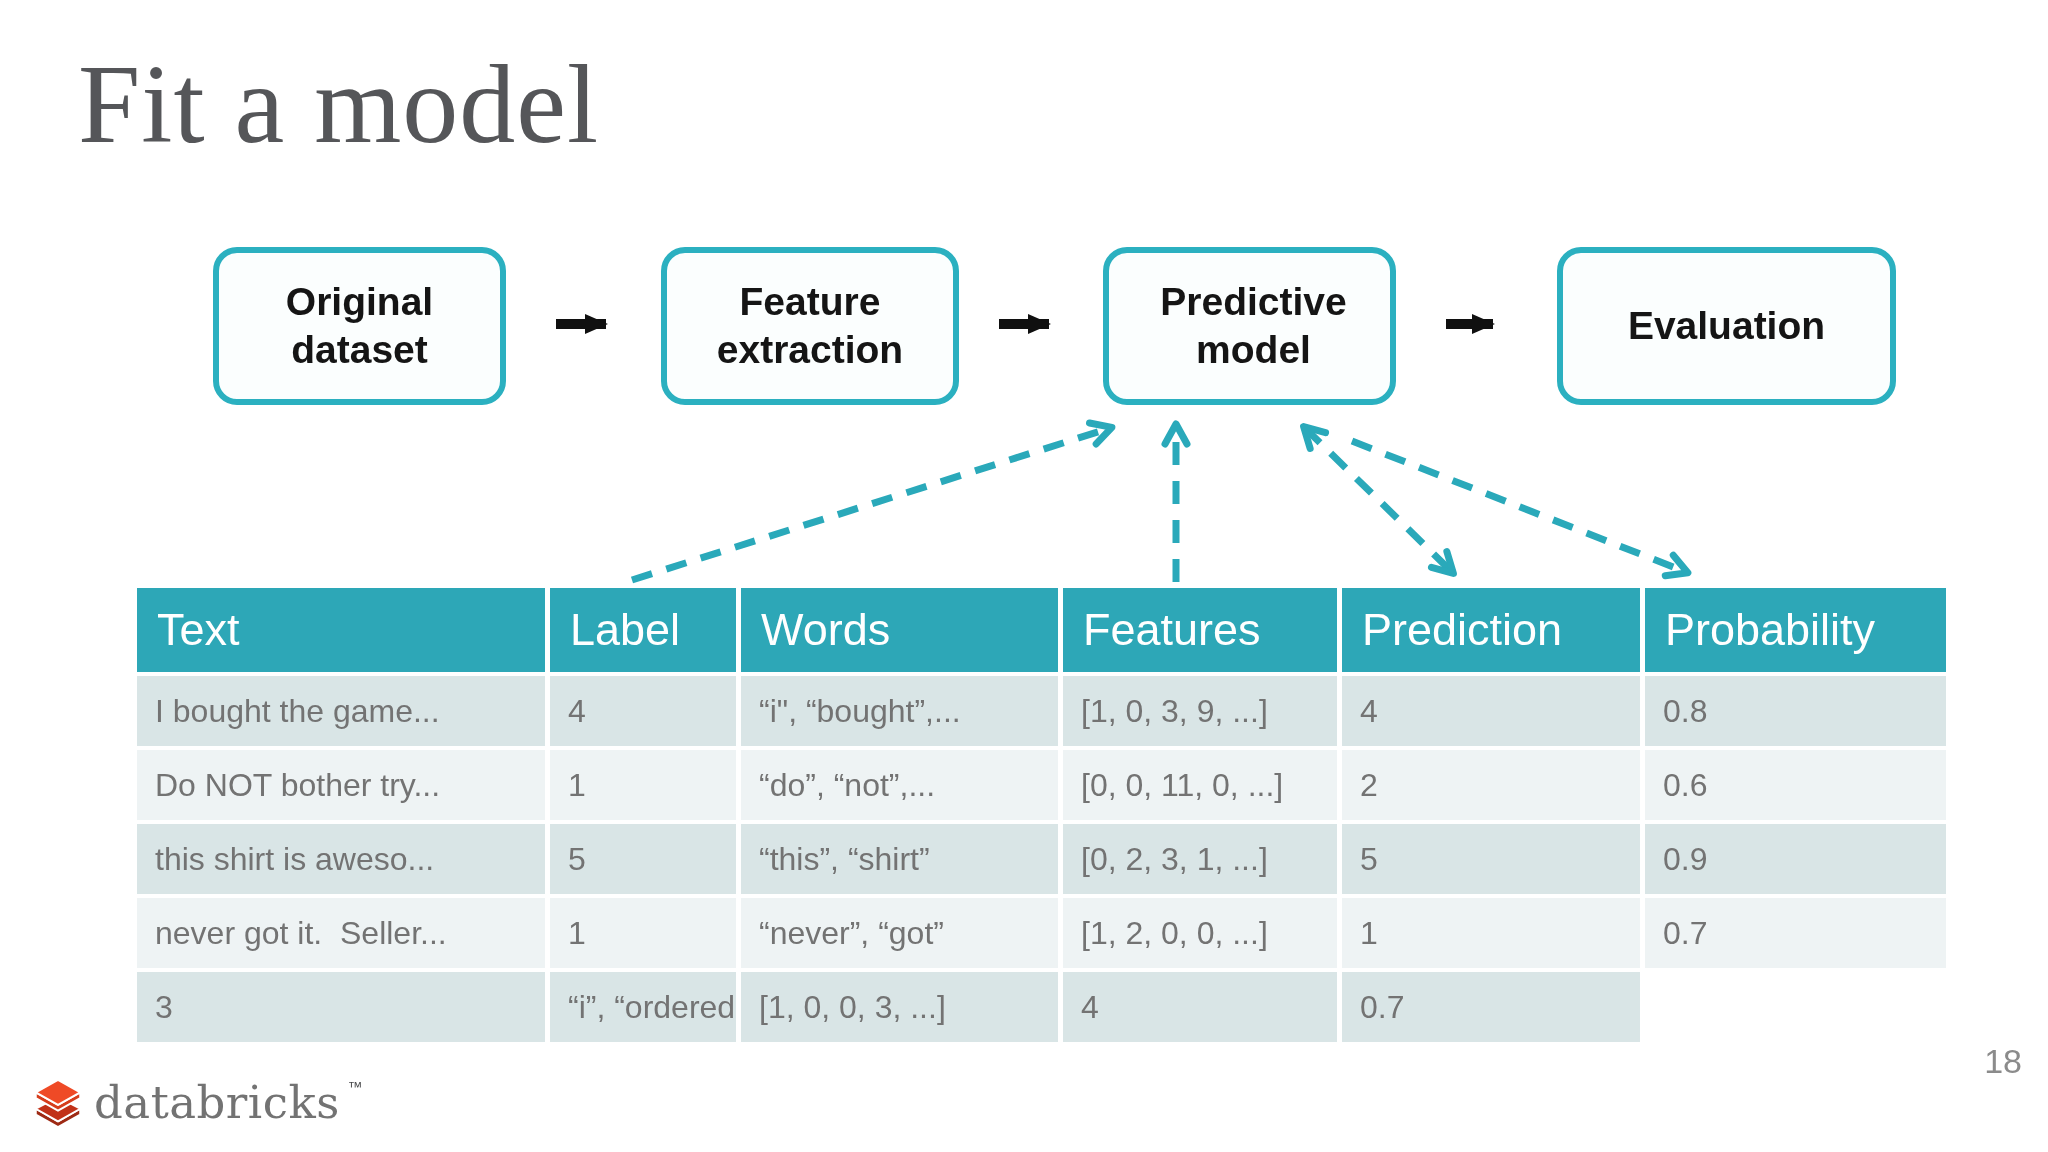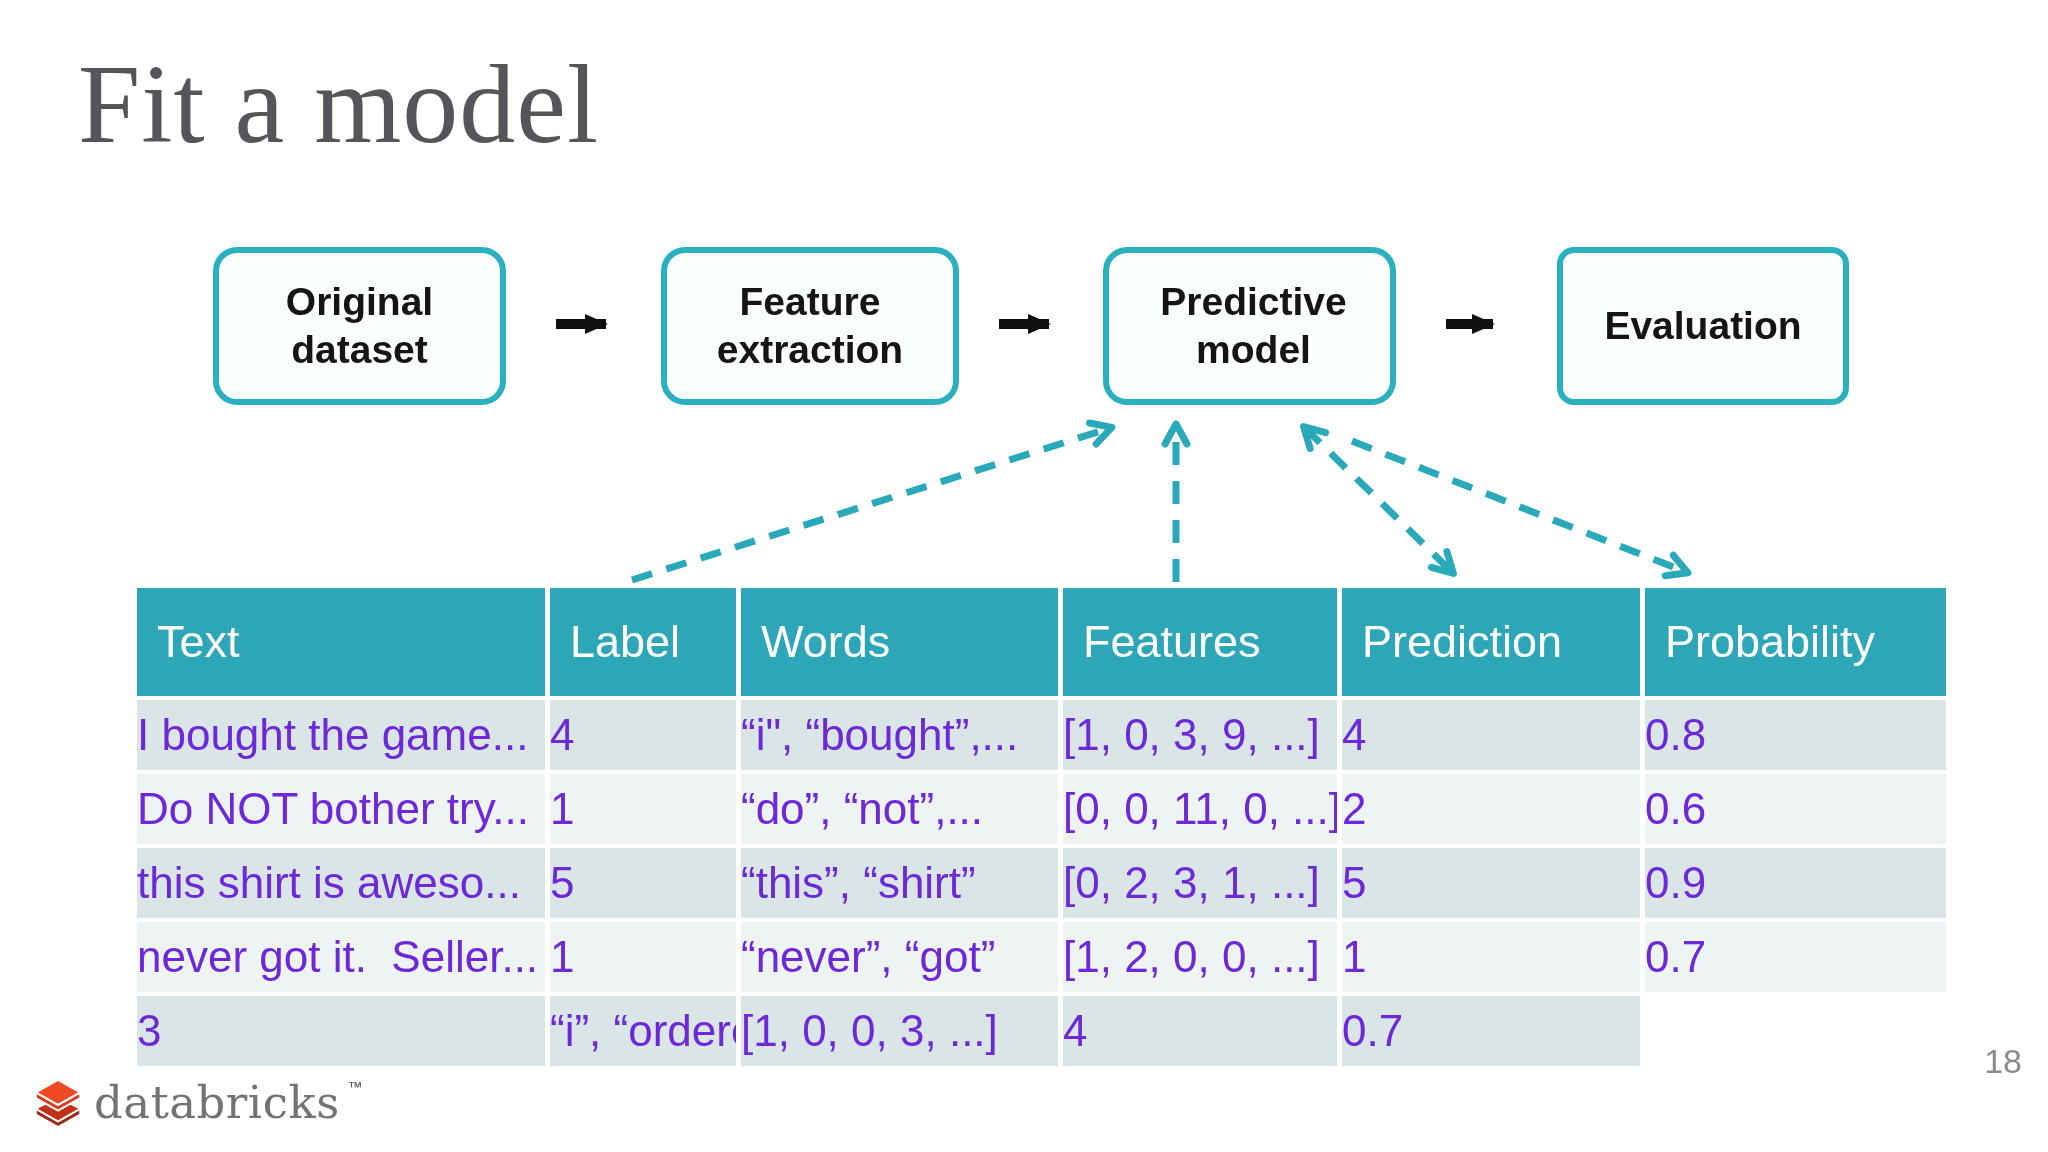--- a/index.html
+++ b/index.html
@@ -16,38 +16,38 @@
   .pbox{
     position:absolute;top:247px;height:158px;
     border:6px solid #2bb0c0;border-radius:24px;background:#fbfefe;
     box-sizing:border-box;display:flex;align-items:center;justify-content:center;
     text-align:center;font-size:39px;font-weight:700;color:#151515;line-height:1.22;
     padding:0 28px;
   }
   .pbox1{left:213px;width:293px;}
   .pbox2{left:661px;width:298px;}
   .pbox3{left:1103px;width:293px;padding-left:36px;}
-  .pbox4{left:1557px;width:292px;border-radius:17px;}
+  .pbox4{left:1557px;width:339px;}
   
   .overlay{position:absolute;left:0;top:0;pointer-events:none;}
   
   .tbl{
     position:absolute;left:137px;top:588px;
     display:grid;
     grid-template-columns:408px 186px 317px 274px 298px 301px;
     column-gap:5px;row-gap:4px;
   }
   .th{
-    height:108px;background:#2da7b7;color:#ffffff;
+    height:84px;background:#2da7b7;color:#ffffff;
     display:flex;align-items:center;padding-left:20px;
     font-size:45px;font-weight:400;box-sizing:border-box;
   }
   .td{
-    height:70px;display:flex;align-items:center;
-    font-size:44px;font-weight:400;color:#6d28d9;box-sizing:border-box;
+    height:70px;display:flex;align-items:center;padding-left:18px;
+    font-size:32px;font-weight:400;color:#737373;box-sizing:border-box;
     white-space:pre;overflow:hidden;
   }
   .row-odd{background:#d9e5e6;}
   .row-even{background:#eef3f4;}
   
   .brand{
     position:absolute;left:30px;top:1072px;height:60px;
     display:flex;align-items:center;gap:8px;
   }
   .brand-name{

